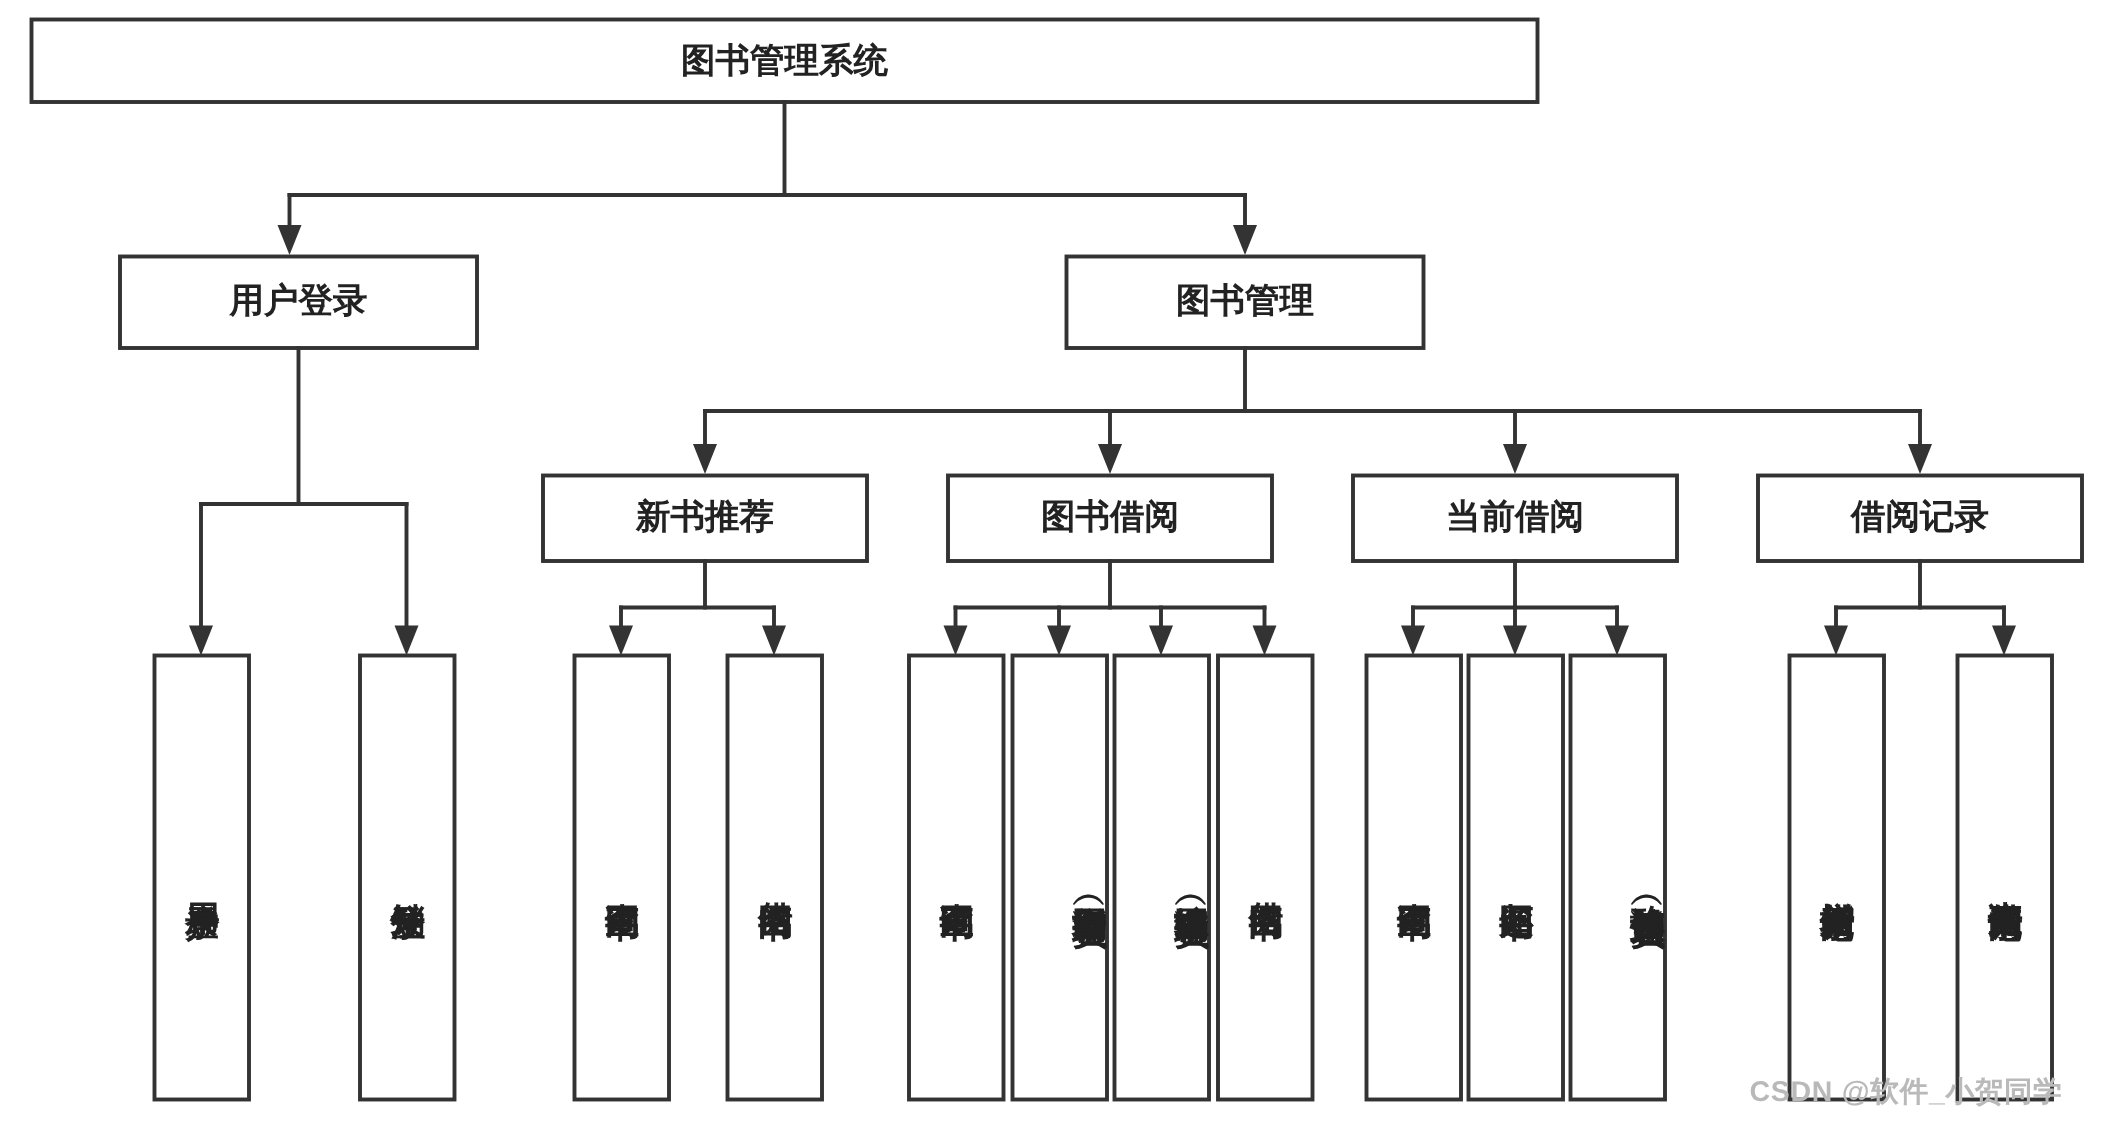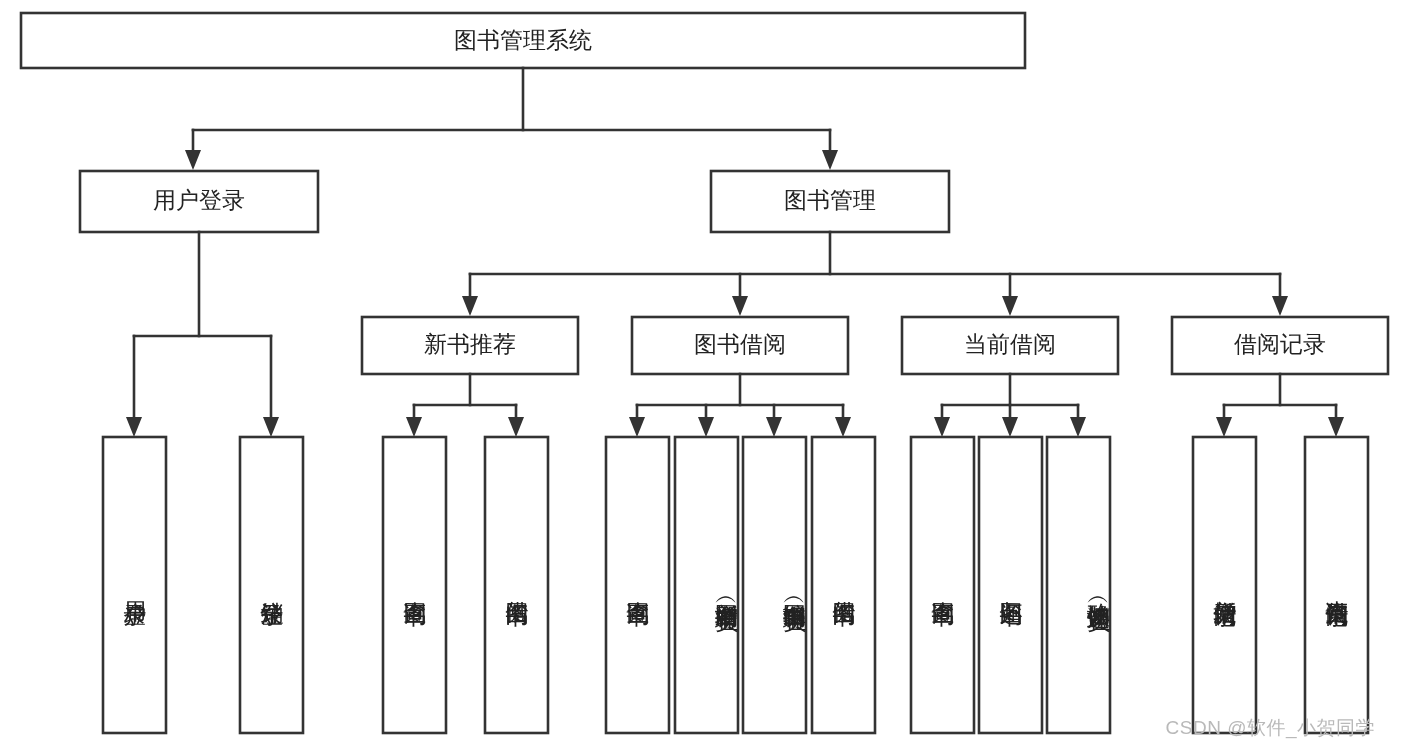--- a/index.html
+++ b/index.html
@@ -11,20 +11,21 @@
     width: 1405px;
     height: 747px;
     font-family: "Liberation Sans", "DejaVu Sans", sans-serif;
     overflow: hidden;
   }
   #diagram-root {
     position: relative;
     width: 1389px;
     height: 747px;
     background: #ffffff;
+    font-weight: bold;
   }
   svg#flow-svg {
     position: absolute;
     top: 0;
     left: 0;
     width: 1405px;
     height: 747px;
   }
   .node-box {
     fill: #ffffff;

